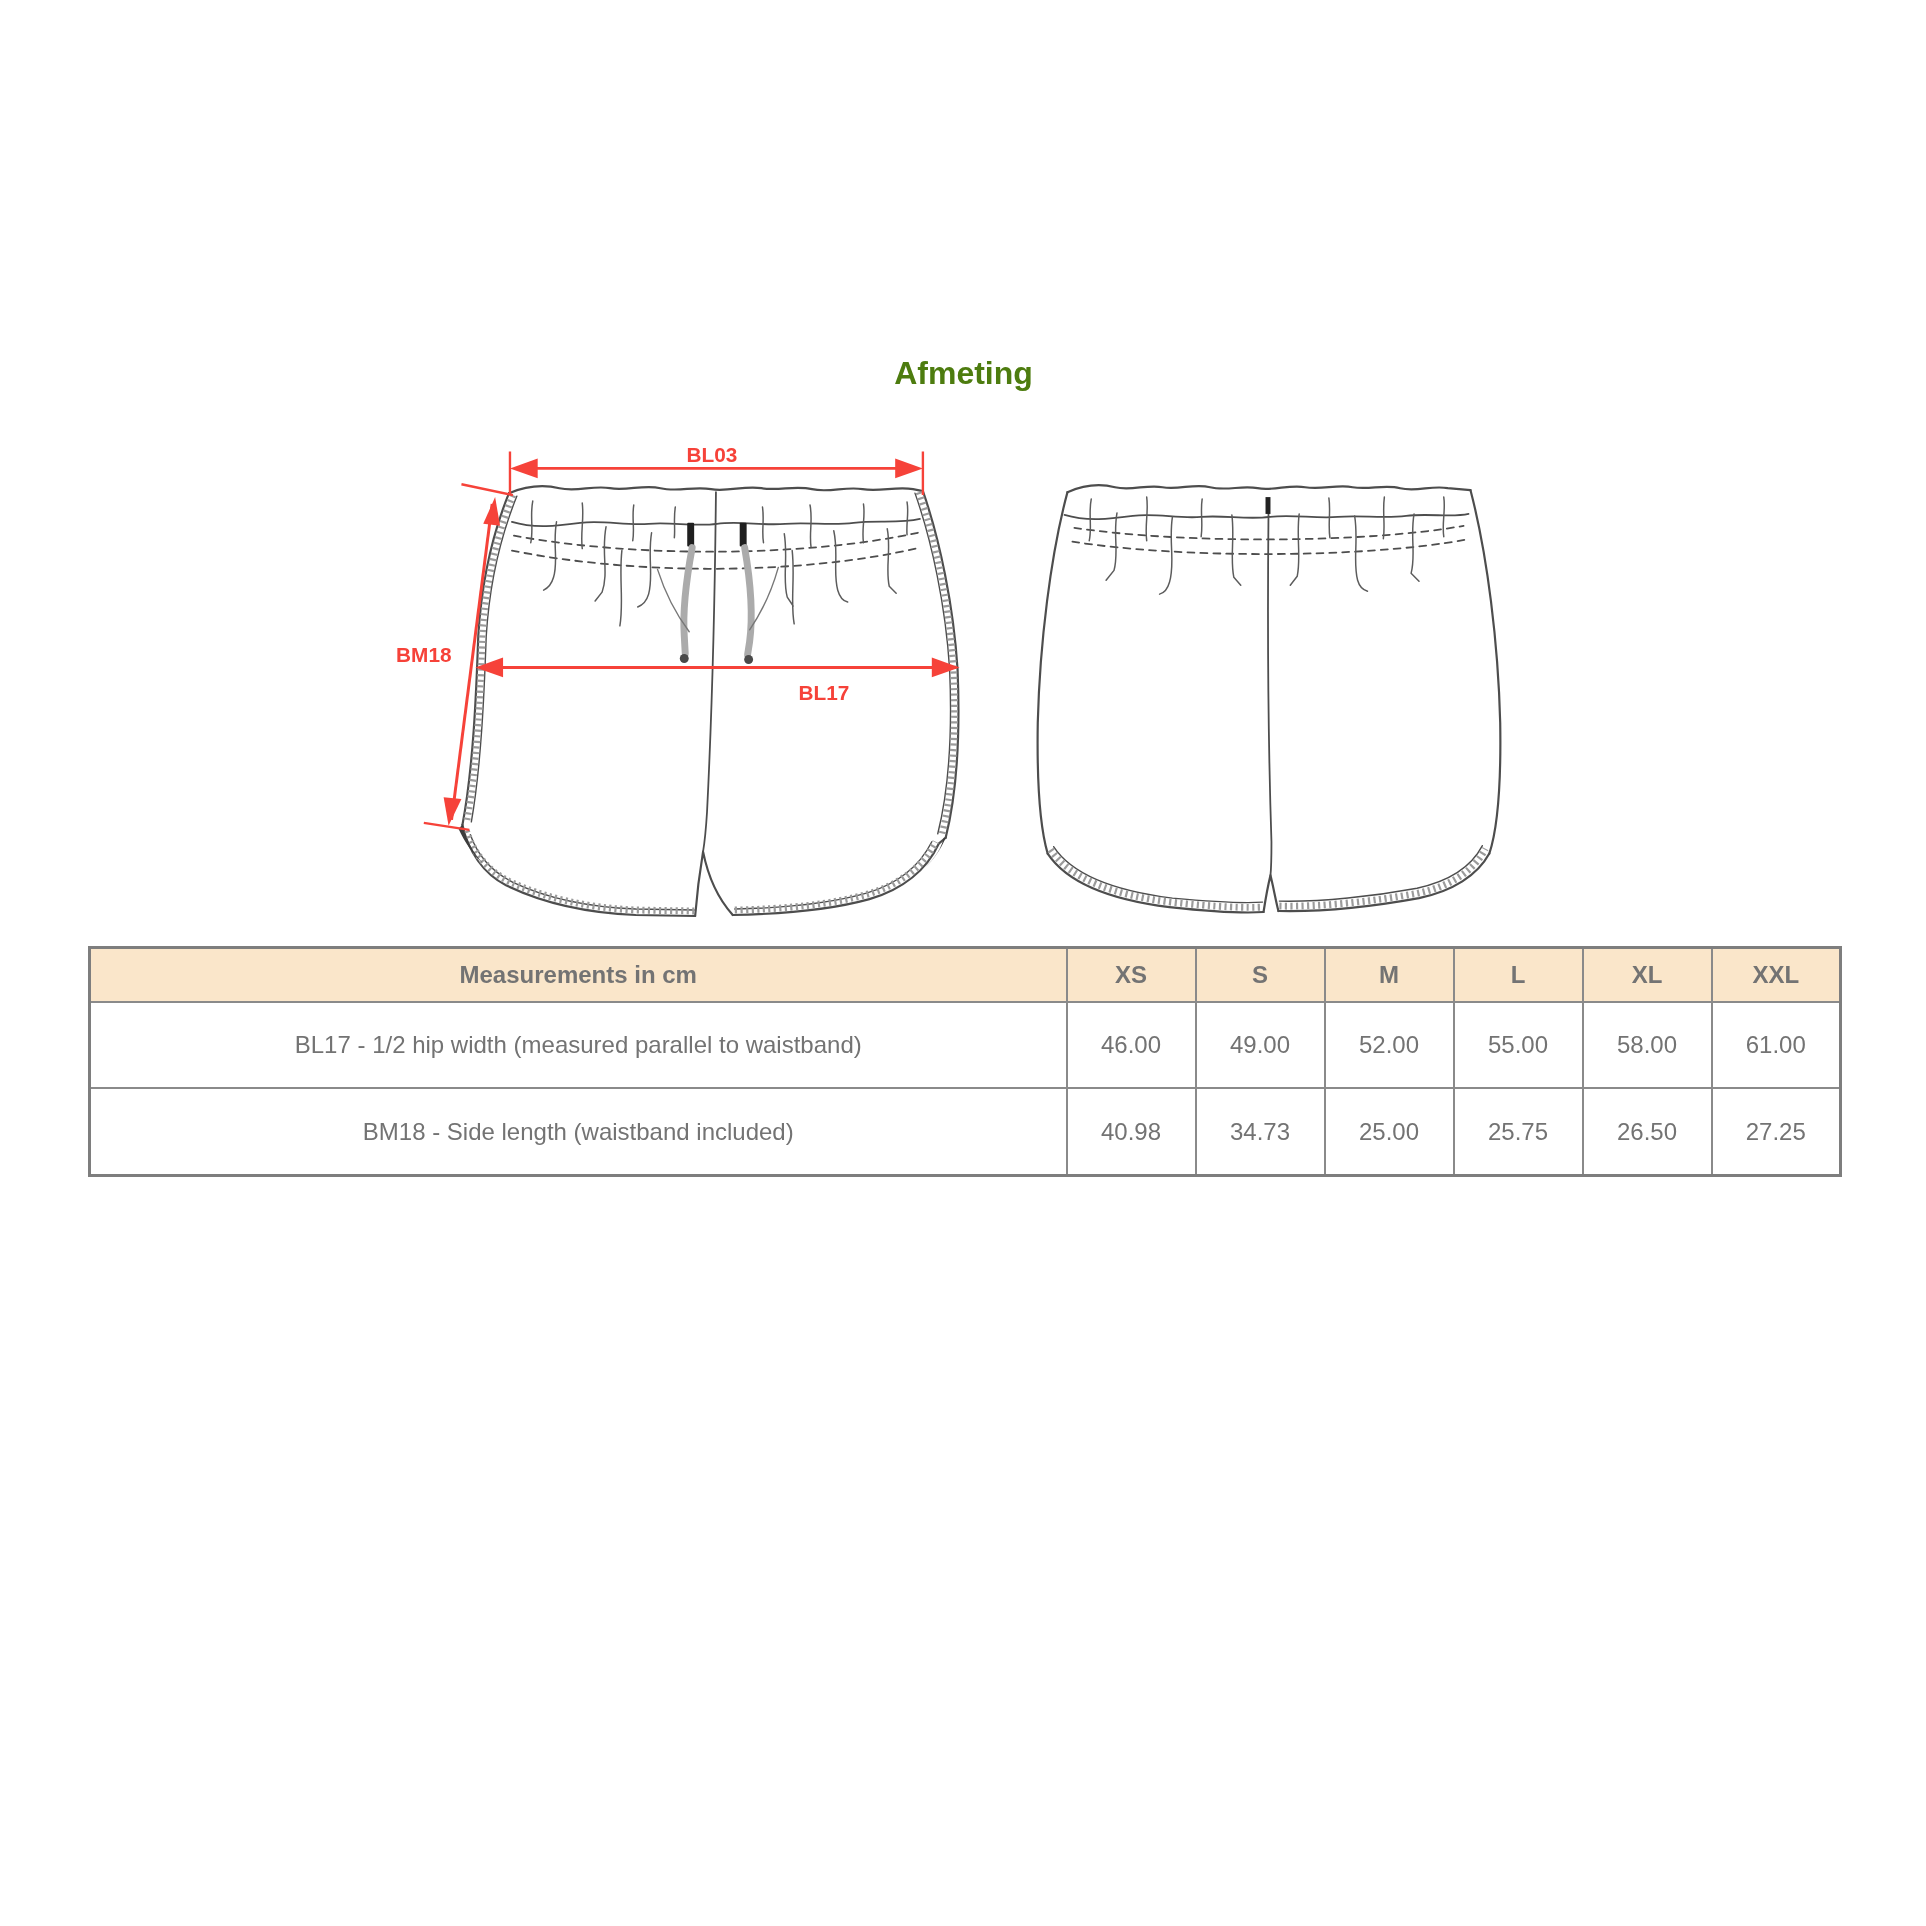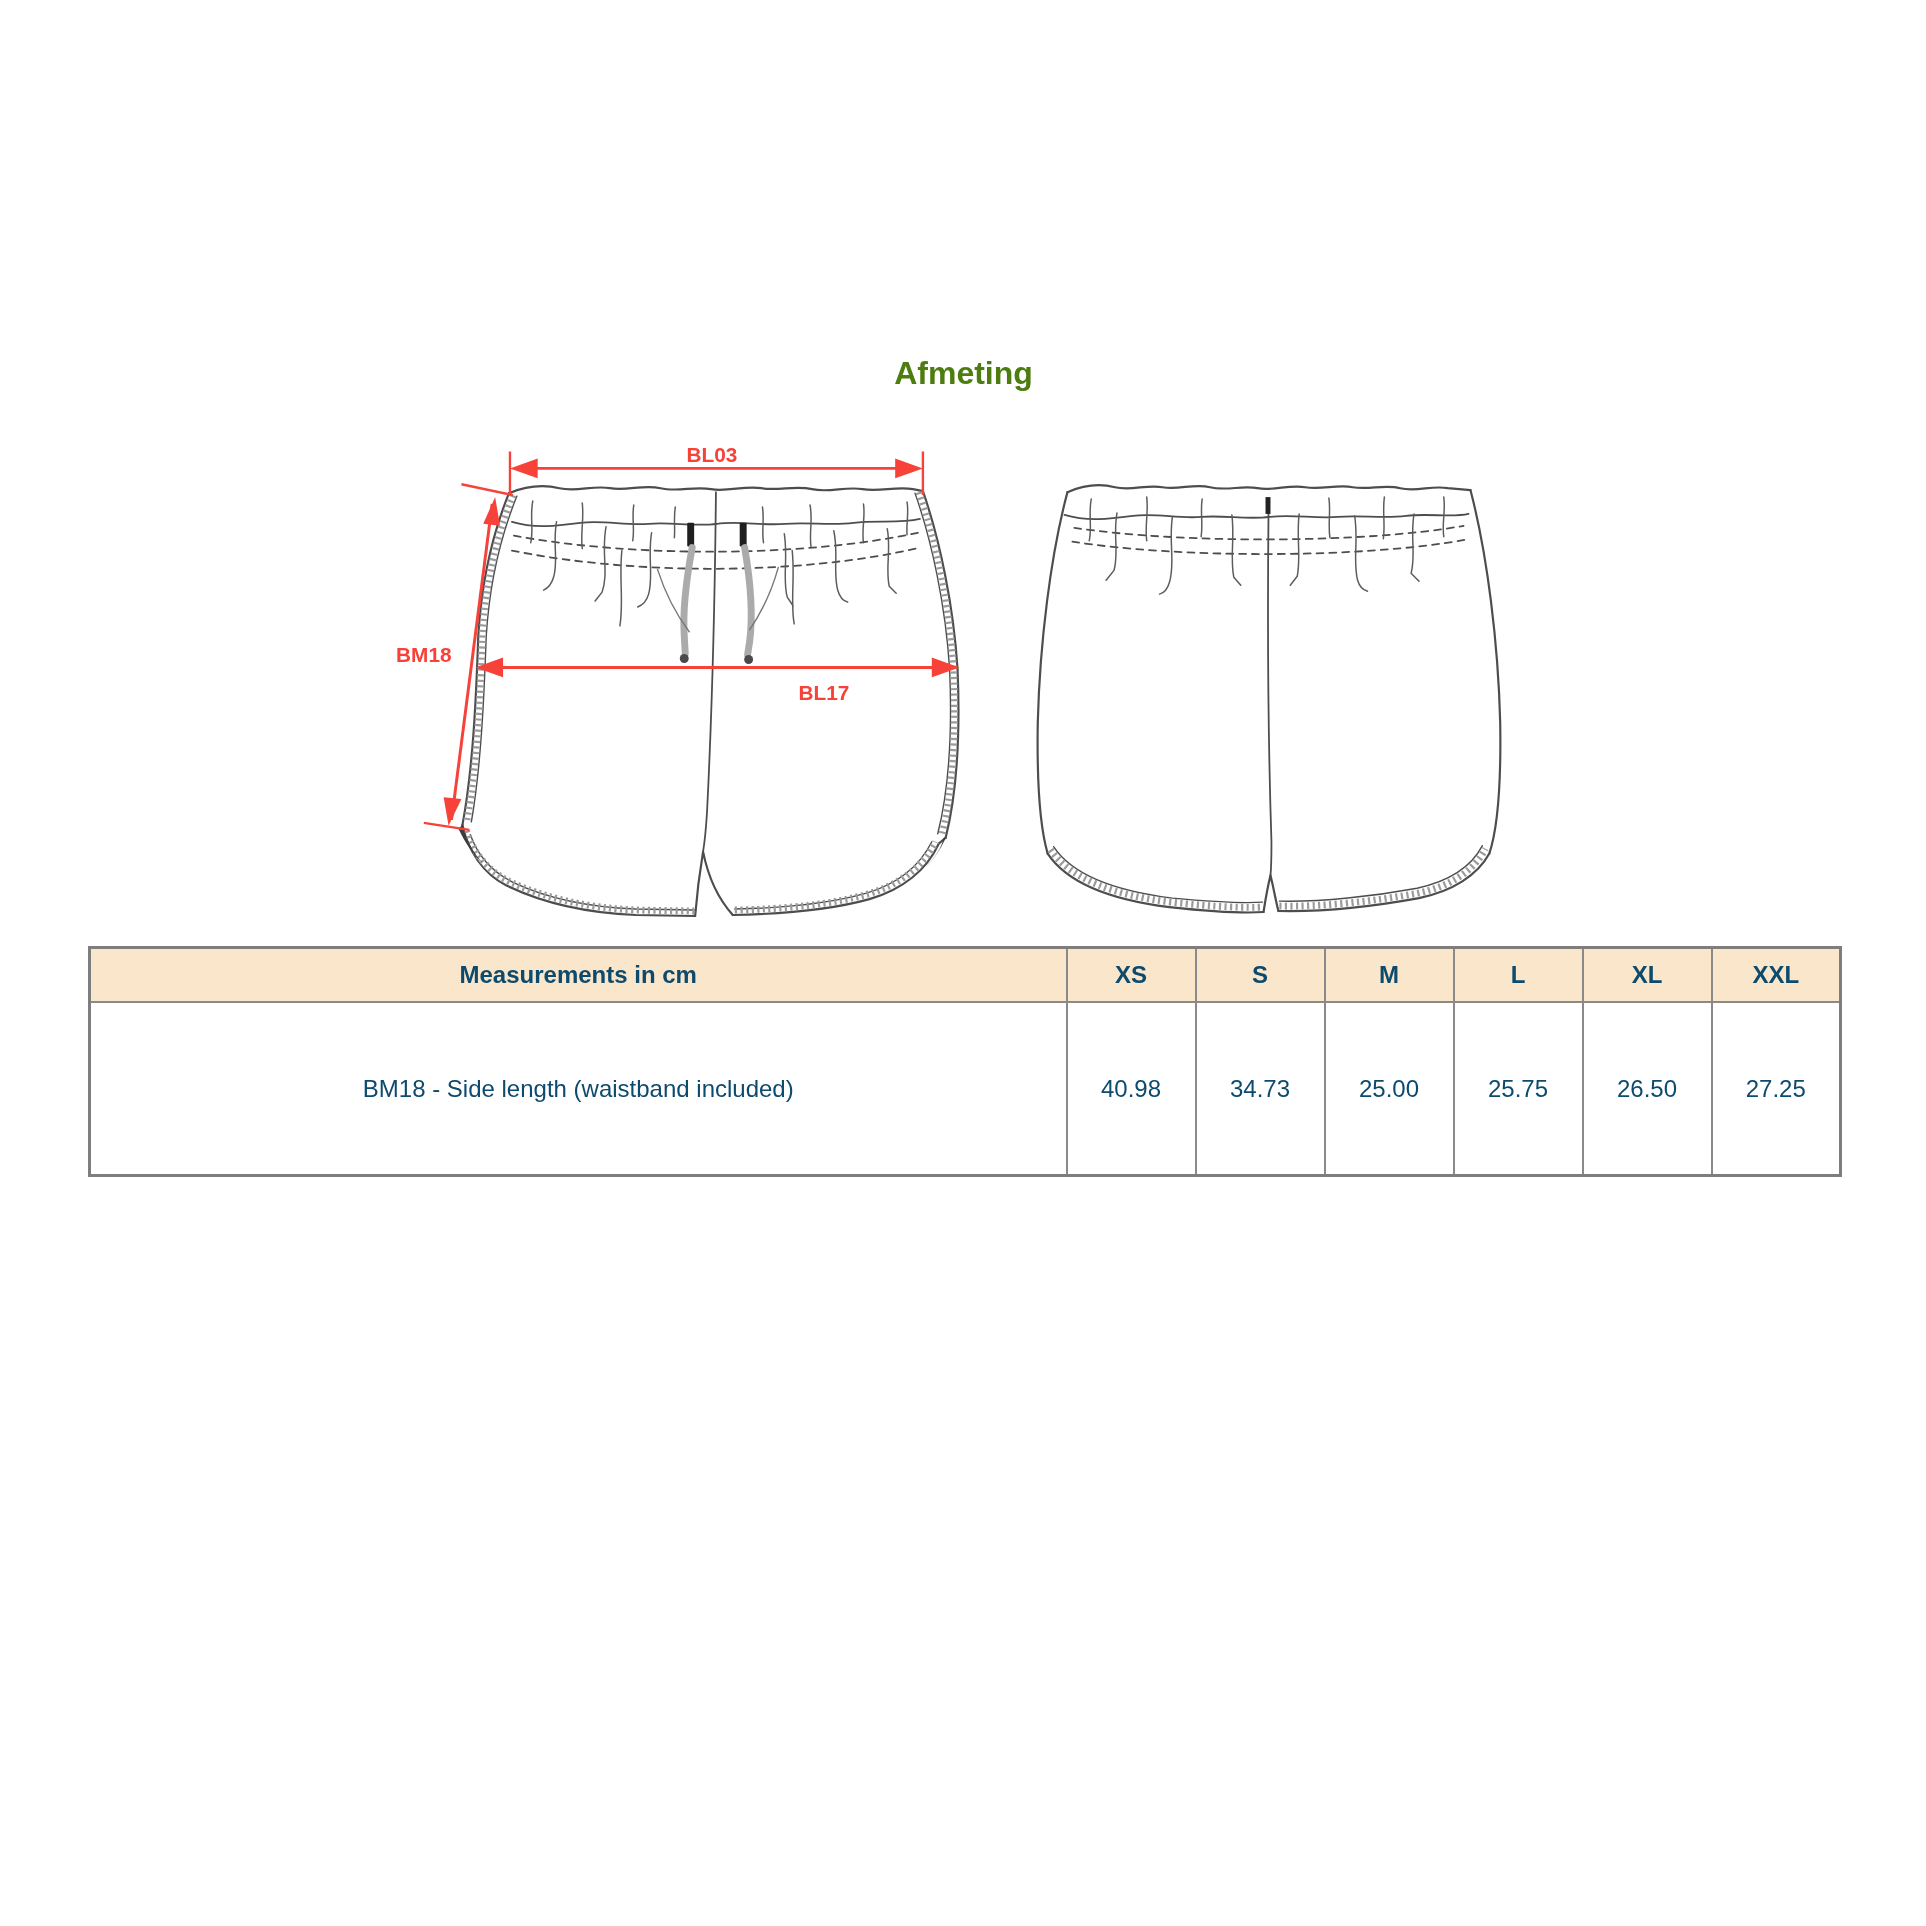--- a/index.html
+++ b/index.html
@@ -14,21 +14,21 @@
     position:absolute;left:0;top:357px;width:1927px;text-align:center;
     font-size:32px;font-weight:bold;color:#4d7c0f;line-height:1;
   }
 
   svg.diagram{position:absolute;left:0;top:0;width:1927px;height:1927px;}
   svg.diagram text{font-family:"Liberation Sans",sans-serif;font-weight:bold;font-size:21px;}
 
   table.size-table{
     position:absolute;left:88px;top:946px;width:1750px;height:231px;
     border-collapse:collapse;table-layout:fixed;
-    font-size:24px;color:#0c4a6e;background:#fff;
+    font-size:24px;color:#737373;background:#fff;
   }
   table.size-table th,table.size-table td{
     border:2px solid #8a8a8a;text-align:center;vertical-align:middle;
     padding:0 6px;overflow:hidden;white-space:nowrap;
   }
   table.size-table{border:3px solid #7e7e7e;}
   table.size-table thead th{
     background:#fae6ca;font-weight:bold;height:52px;font-size:24px;
   }
   table.size-table tbody td{height:57px;font-weight:normal;}
@@ -159,20 +159,29 @@
         <th>XS</th>
         <th>S</th>
         <th>M</th>
         <th>L</th>
         <th>XL</th>
         <th>XXL</th>
       </tr>
     </thead>
     <tbody>
       <tr>
+        <td>BL17 - 1/2 hip width (measured parallel to waistband)</td>
+        <td>46.00</td>
+        <td>49.00</td>
+        <td>52.00</td>
+        <td>55.00</td>
+        <td>58.00</td>
+        <td>61.00</td>
+      </tr>
+      <tr>
         <td>BM18 - Side length (waistband included)</td>
         <td>40.98</td>
         <td>34.73</td>
         <td>25.00</td>
         <td>25.75</td>
         <td>26.50</td>
         <td>27.25</td>
       </tr>
     </tbody>
   </table>

